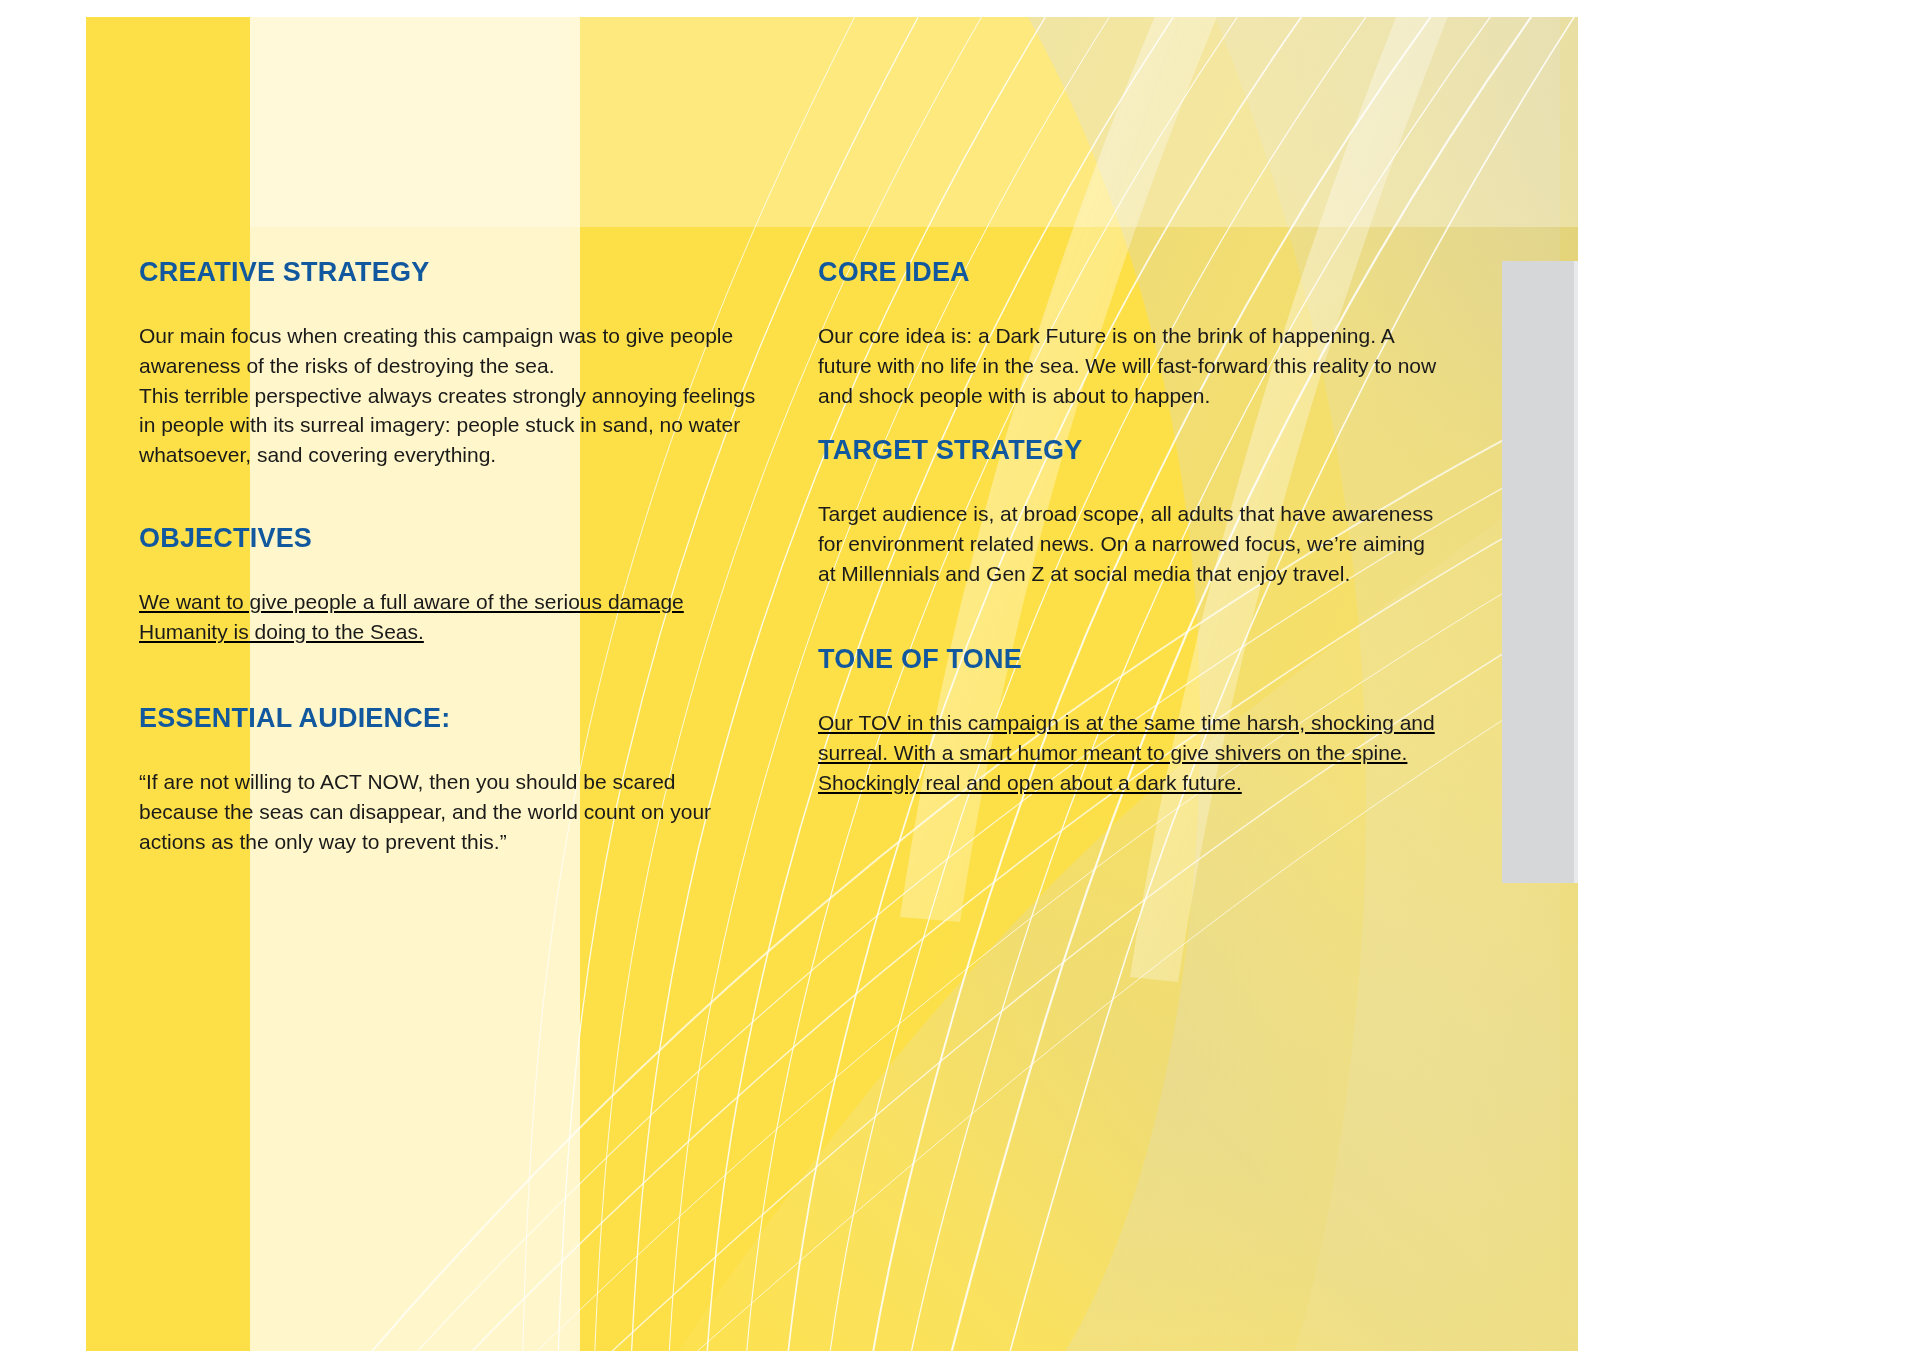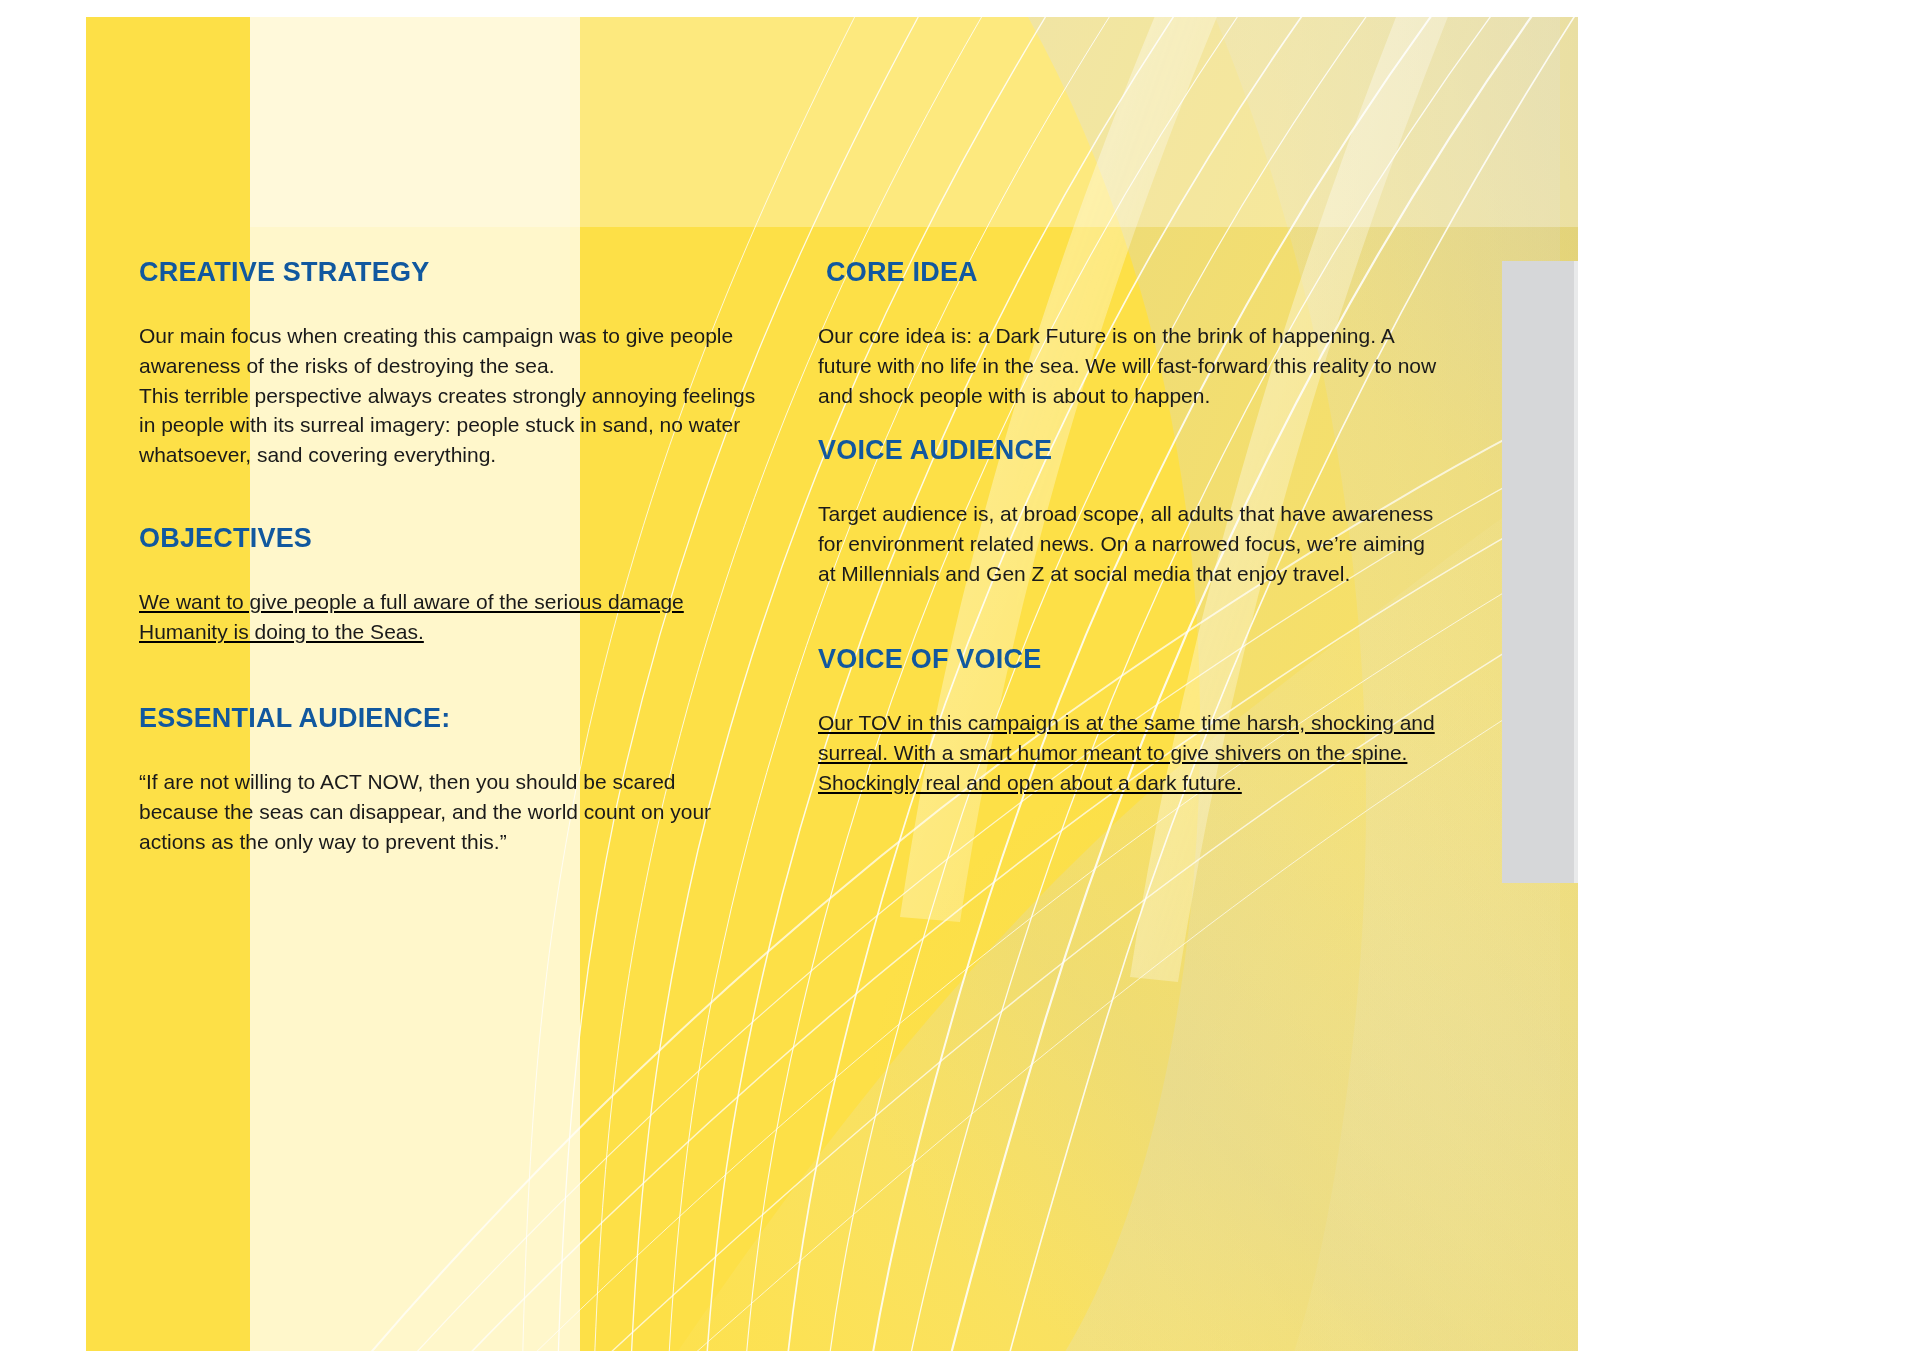--- a/index.html
+++ b/index.html
@@ -137,21 +137,21 @@
 
   
   .lb-creative-title { top: 12px; }
   .lb-creative-body  { top: 76px; }
   .lb-objectives-title { top: 278px; }
   .lb-objectives-body  { top: 342px; text-decoration: underline; }
   .lb-essential-title  { top: 458px; }
   .lb-essential-body   { top: 522px; }
 
   
-  .rb-core-title  { top: 12px; margin-left: 8px; }
+  .rb-core-title  { top: 12px; }
   .rb-core-body   { top: 76px; }
   .rb-target-title { top: 190px; }
   .rb-target-body  { top: 254px; }
   .rb-tone-title   { top: 399px; }
   .rb-tone-body    { top: 463px; text-decoration: underline; }
 
   .col-right p.section-body { width: 625px; }
   .col-left  p.section-body { width: 620px; }
 </style>
 </head>
@@ -267,28 +267,28 @@
     <div class="col col-right">
 
       <div class="blk rb-core-title">
         <h2 class="section-title">CORE IDEA</h2>
       </div>
       <div class="blk rb-core-body">
         <p class="section-body">Our core idea is: a Dark Future is on the brink of happening. A future with no life in the sea. We will fast-forward this reality to now and shock people with is about to happen.</p>
       </div>
 
       <div class="blk rb-target-title">
-        <h2 class="section-title">VOICE AUDIENCE</h2>
+        <h2 class="section-title">TARGET STRATEGY</h2>
       </div>
       <div class="blk rb-target-body">
         <p class="section-body">Target audience is, at broad scope, all adults that have awareness for environment related news. On a narrowed focus, we’re aiming at Millennials and Gen Z at social media that enjoy travel.</p>
       </div>
 
       <div class="blk rb-tone-title">
-        <h2 class="section-title">VOICE OF VOICE</h2>
+        <h2 class="section-title">TONE OF TONE</h2>
       </div>
       <div class="blk rb-tone-body">
         <p class="section-body">Our TOV in this campaign is at the same time harsh, shocking and surreal. With a smart humor meant to give shivers on the spine. Shockingly real and open about a dark future.</p>
       </div>
 
     </div>
 
   </div>
 
 </div>

